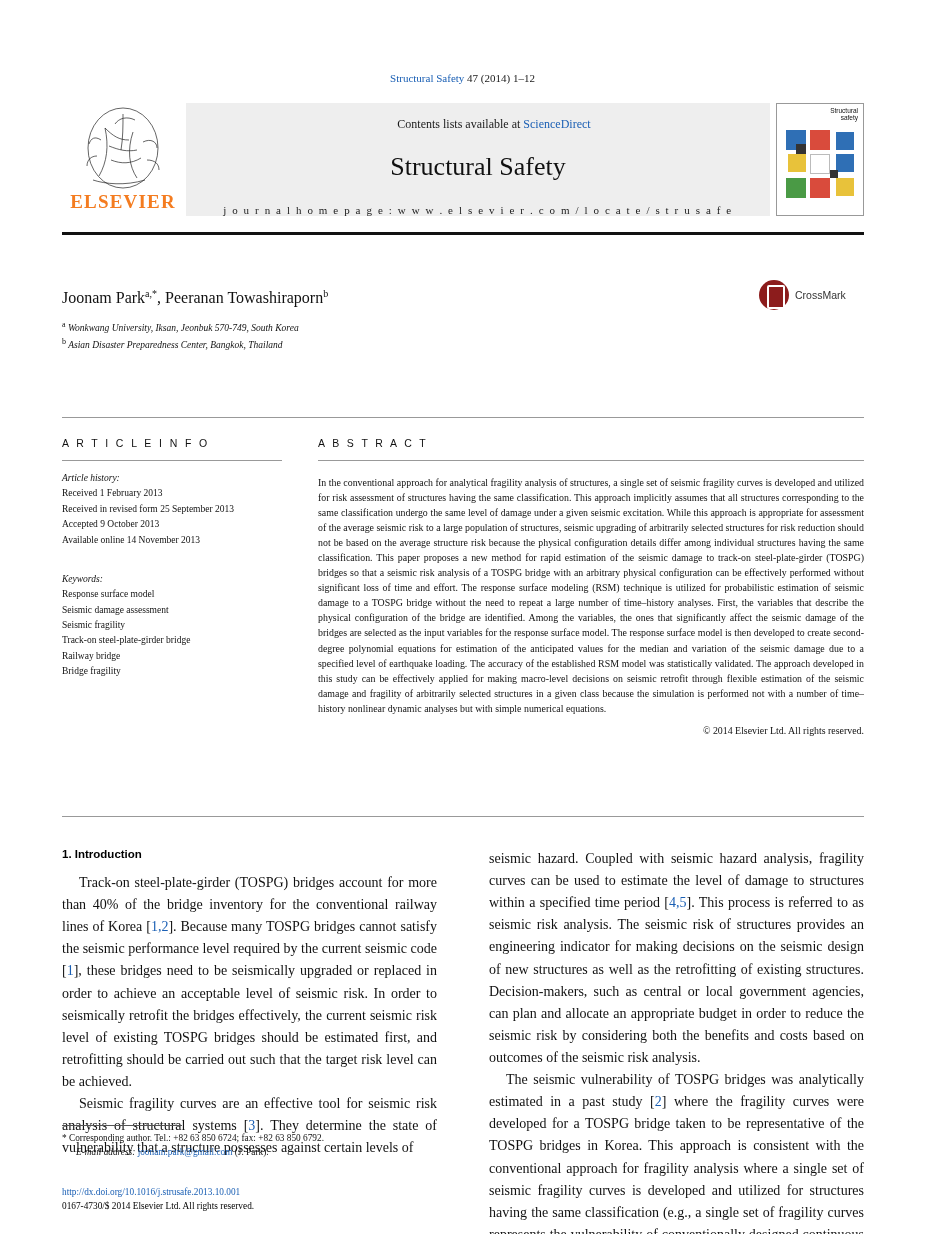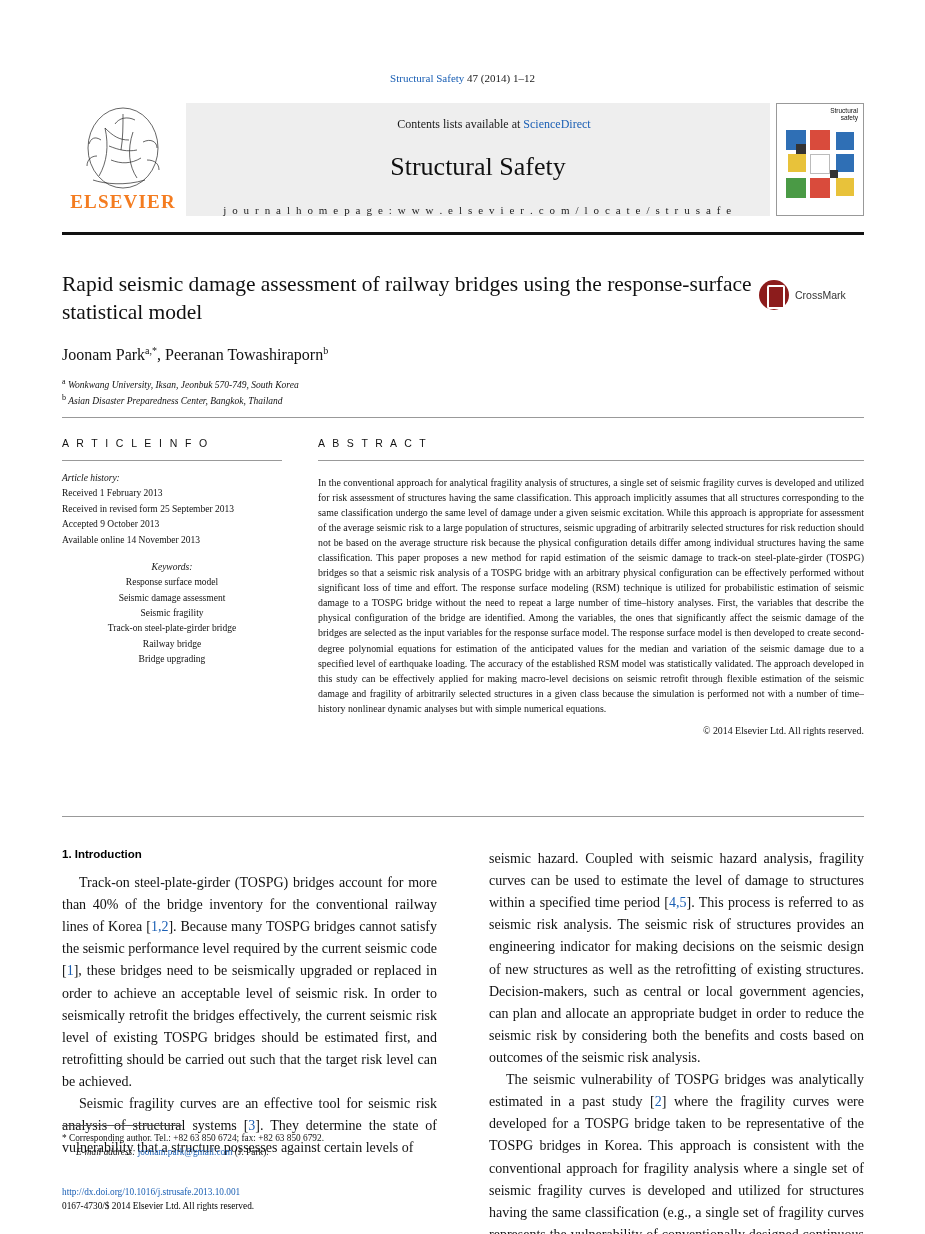--- a/index.html
+++ b/index.html
@@ -203,25 +203,24 @@
     margin-top: 11px;
   }
   .hist-block {
     margin-top: 10px;
     font-size: 9.5px;
     line-height: 1.62;
     color: #111;
   }
   .hist-title { font-style: italic; }
   .kw-block {
-    margin-top: 12px;
+    margin-top: 24px;
     font-size: 9.5px;
     line-height: 1.62;
     color: #111;
-    text-align: center;
   }
   .kw-title { font-style: italic; }
 
   .abs-col {
     position: absolute;
     left: 318px; top: 437px;
     width: 546px;
   }
   .abs-rule {
     width: 546px; height: 1px;
@@ -359,21 +358,20 @@
         <div style="left:50px;top:48px;width:18px;height:18px;background:#e8c23a;"></div>
         <div style="left:10px;top:14px;width:10px;height:10px;background:#333;"></div>
         <div style="left:44px;top:40px;width:8px;height:8px;background:#333;"></div>
       </div>
     </div>
   </div>
 
   <div class="hrule-thick"></div>
 
   <div class="title-block">
-    <div class="paper-title">Rapid seismic damage assessment of railway bridges using the response-surface statistical model</div>
     <div class="authors">
       <span>Joonam Park</span><sup>a,*</sup><span>, </span><span>Peeranan Towashiraporn</span><sup>b</sup>
     </div>
     <div class="affil">
       <sup>a</sup><span> Wonkwang University, Iksan, Jeonbuk 570-749, South Korea</span><br>
       <sup>b</sup><span> Asian Disaster Preparedness Center, Bangkok, Thailand</span>
     </div>
   </div>
 
   <div class="crossmark">
@@ -393,21 +391,21 @@
       <div>Accepted 9 October 2013</div>
       <div>Available online 14 November 2013</div>
     </div>
     <div class="kw-block">
       <div class="kw-title">Keywords:</div>
       <div>Response surface model</div>
       <div>Seismic damage assessment</div>
       <div>Seismic fragility</div>
       <div>Track-on steel-plate-girder bridge</div>
       <div>Railway bridge</div>
-      <div>Bridge upgrading</div>
+      <div>Bridge fragility</div>
     </div>
   </div>
 
   <div class="abs-col">
     <div class="sec-heading">A B S T R A C T</div>
     <div class="abs-rule"></div>
     <div class="abs-text">In the conventional approach for analytical fragility analysis of structures, a single set of seismic fragility curves is developed and utilized for risk assessment of structures having the same classification. This approach implicitly assumes that all structures corresponding to the same classification undergo the same level of damage under a given seismic excitation. While this approach is appropriate for assessment of the average seismic risk to a large population of structures, seismic upgrading of arbitrarily selected structures for risk reduction should not be based on the average structure risk because the physical configuration details differ among individual structures having the same classification. This paper proposes a new method for rapid estimation of the seismic damage to track-on steel-plate-girder (TOSPG) bridges so that a seismic risk analysis of a TOSPG bridge with an arbitrary physical configuration can be effectively performed without significant loss of time and effort. The response surface modeling (RSM) technique is utilized for probabilistic estimation of seismic damage to a TOSPG bridge without the need to repeat a large number of time–history analyses. First, the variables that describe the physical configuration of the bridge are identified. Among the variables, the ones that significantly affect the seismic damage of the bridges are selected as the input variables for the response surface model. The response surface model is then developed to create second-degree polynomial equations for estimation of the anticipated values for the median and variation of the seismic damage due to a specified level of earthquake loading. The accuracy of the established RSM model was statistically validated. The approach developed in this study can be effectively applied for making macro-level decisions on seismic retrofit through flexible estimation of the seismic damage and fragility of arbitrarily selected structures in a given class because the simulation is performed not with a number of time–history nonlinear dynamic analyses but with simple numerical equations.</div>
     <div class="abs-copy">© 2014 Elsevier Ltd. All rights reserved.</div>
   </div>
 

